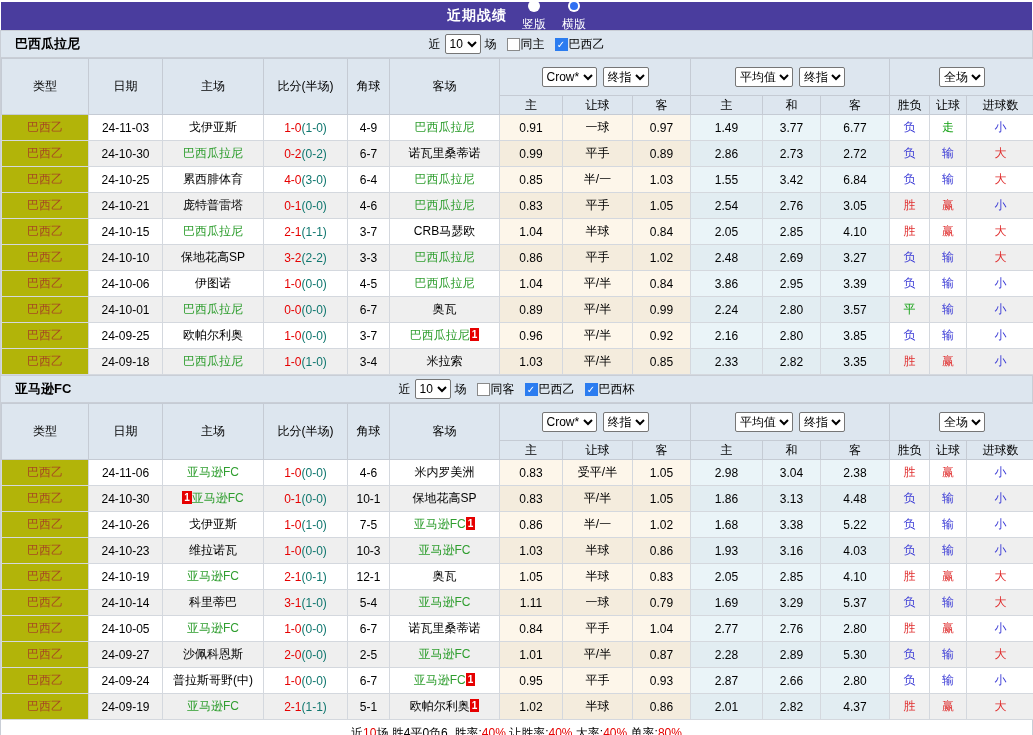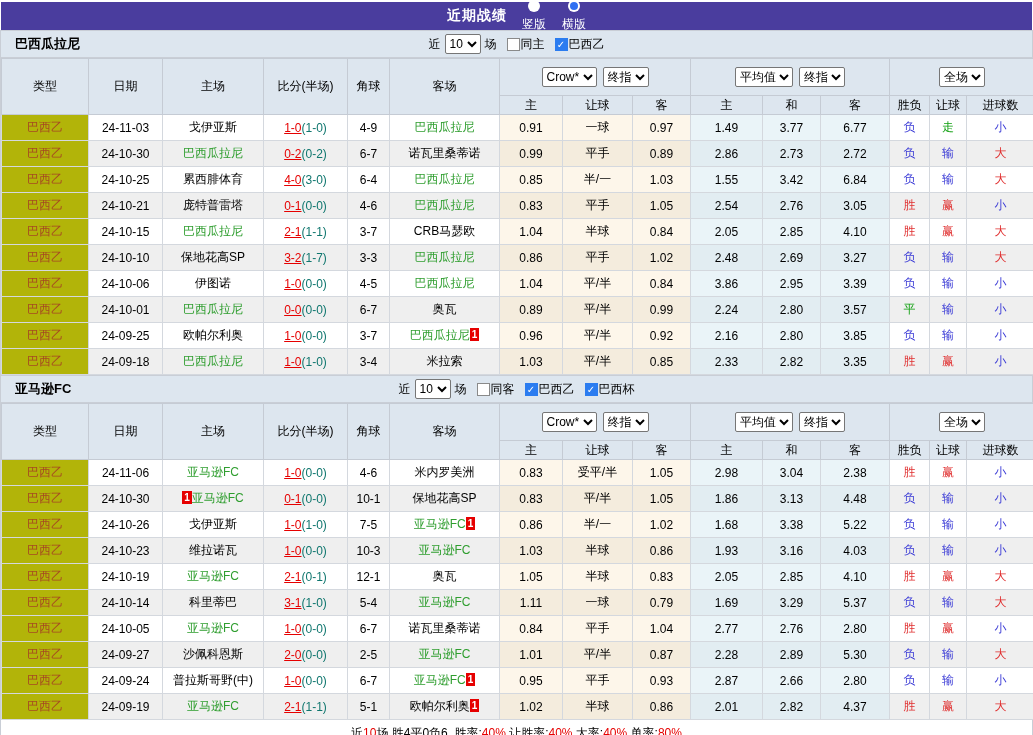--- a/index.html
+++ b/index.html
@@ -55,21 +55,21 @@
   thead th.hgroup { padding: 8px 0; }
   thead .hsel { display: inline-flex; gap: 6px; justify-content: center; align-items: center; }
   tbody td { height: 26px; background: #fff; }
   tbody tr.alt td { background: var(--row_alt); }
   td.type { background: var(--type_bg) !important; color: var(--type_text); }
   td.ocrow { background: var(--crow_bg) !important; }
   tr.alt td.ocrow { background: var(--crow_bg_alt) !important; }
   td.oavg { background: var(--avg_bg) !important; }
   tr.alt td.oavg { background: var(--avg_bg_alt) !important; }
   .tgreen { color: var(--team_green); }
-  .sc { color: var(--score_red); text-decoration: underline; }
+  .sc { color: var(--score_red); }
   .half { color: #0f766e; }
   .badge {
     display: inline-block; background: var(--score_red); color: #fff;
     font-size: 10px; font-weight: bold; line-height: 13px; padding: 0 2px;
     vertical-align: 1px;
   }
   .summary {
     height: 27px; line-height: 26px; text-align: center; background: #fff;
     border-bottom: 1px solid #c9ced6; font-size: 12px;
   }
@@ -245,21 +245,21 @@
               <td class="oavg">2.85</td>
               <td class="oavg">4.10</td>
               <td style="color: rgb(224, 48, 48);">胜</td>
               <td style="color: rgb(224, 48, 48);">赢</td>
               <td style="color: rgb(224, 48, 48);">大</td>
             </tr>
             <tr class="alt">
               <td class="type">巴西乙</td>
               <td>24-10-10</td>
               <td><span>保地花高SP</span></td>
-              <td><span class="sc">3-2</span><span class="half">(1-7)</span></td>
+              <td><span class="sc">3-2</span><span class="half">(2-2)</span></td>
               <td>3-3</td>
               <td><span class="tgreen">巴西瓜拉尼</span></td>
               <td class="ocrow">0.86</td>
               <td class="ocrow">平手</td>
               <td class="ocrow">1.02</td>
               <td class="oavg">2.48</td>
               <td class="oavg">2.69</td>
               <td class="oavg">3.27</td>
               <td style="color: rgb(59, 59, 214);">负</td>
               <td style="color: rgb(59, 59, 214);">输</td>

